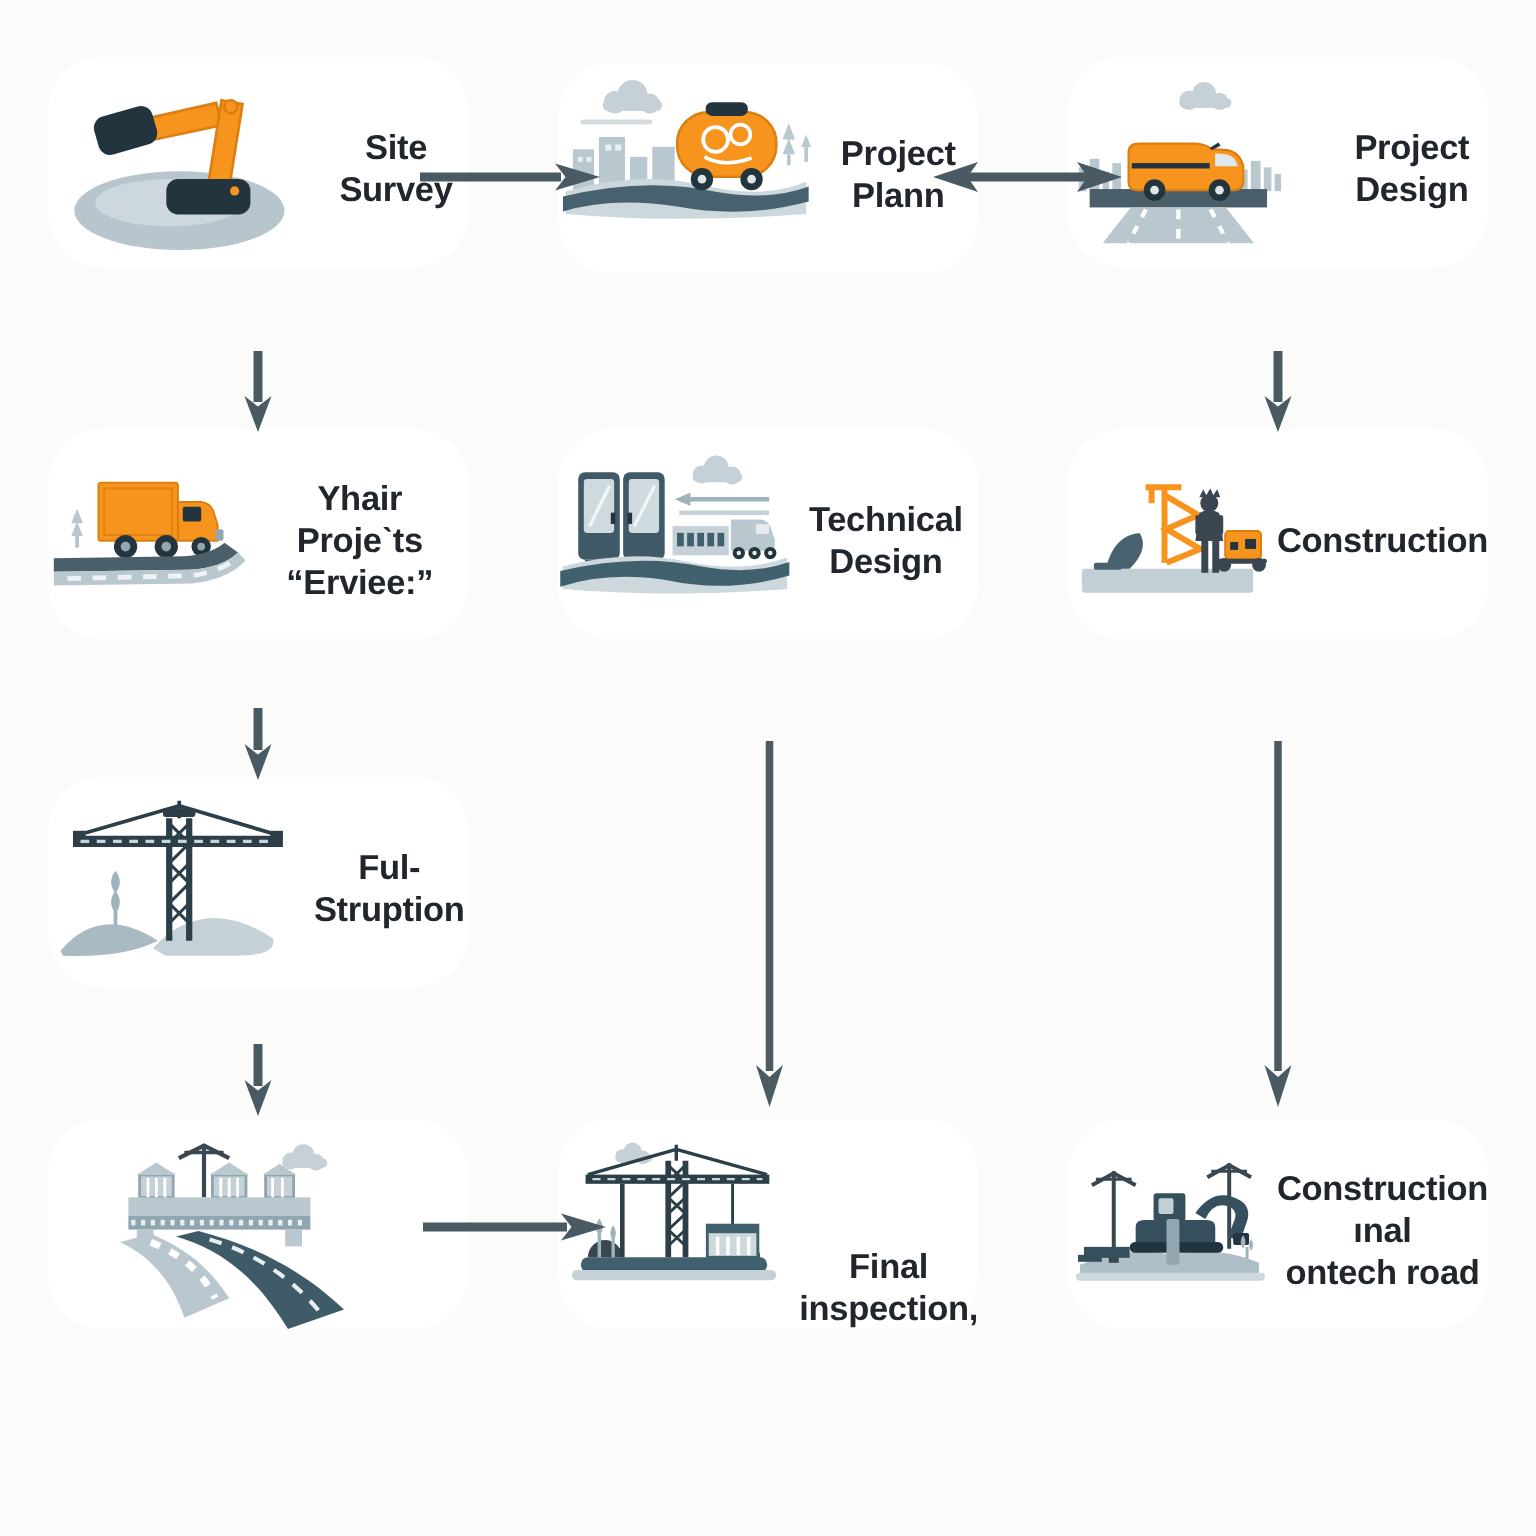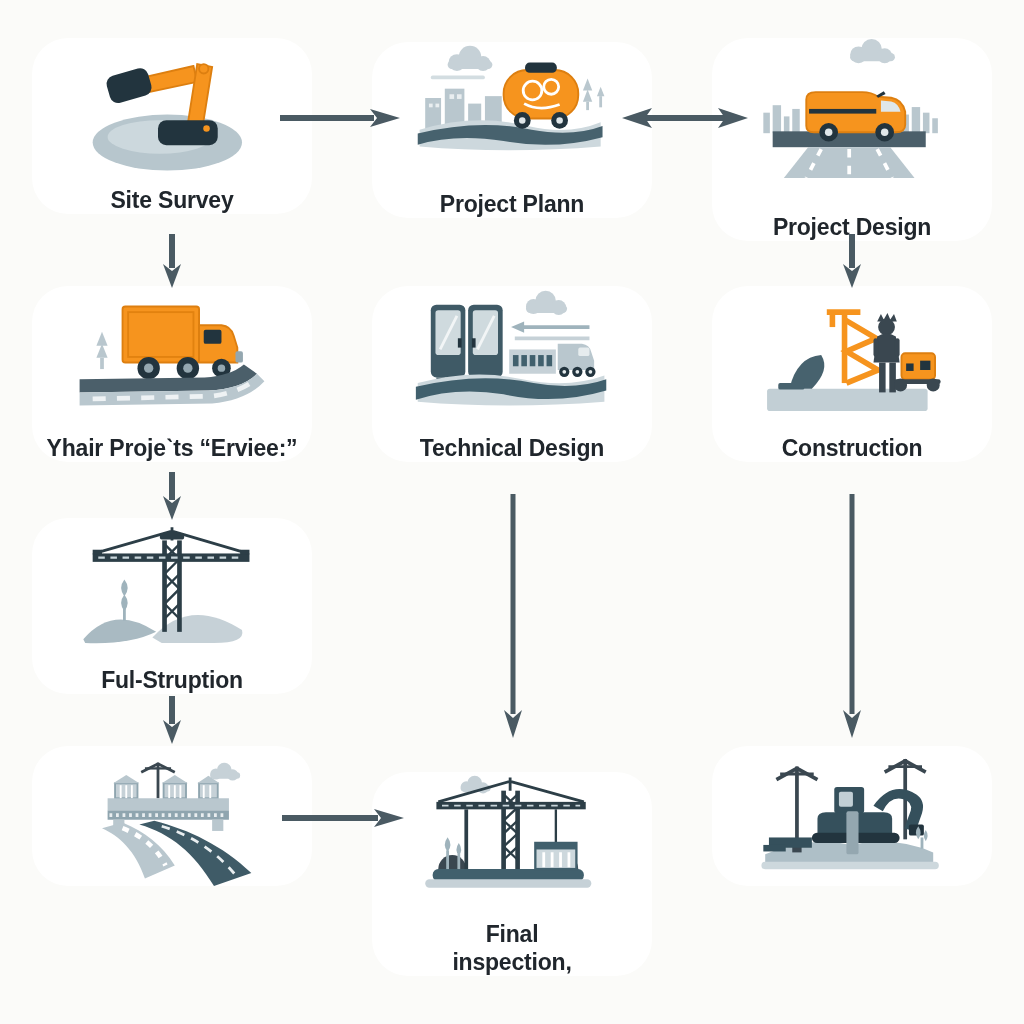--- a/index.html
+++ b/index.html
@@ -2,21 +2,21 @@
 <html><head>
 <meta charset="utf-8">
 <style>
   html,body{margin:0;padding:0;background:#fbfbf9;}
   #canvas{
     position:relative;width:1024px;height:1024px;background:#fbfbf9;
     font-family:"Liberation Sans","DejaVu Sans",sans-serif;overflow:hidden;
   }
   .node{
     position:absolute;width:280px;background:#ffffff;border-radius:36px;
-    display:flex;flex-direction:column;align-items:center;
+    display:flex;flex-direction:row;align-items:center;
   }
   .icon-wrap{width:236px;height:140px;display:flex;align-items:center;justify-content:center;}
   .icon-wrap svg{width:100%;height:100%;}
   .node-label{
     margin-top:8px;font-size:23px;font-weight:bold;color:#20262c;
     text-align:center;line-height:1.22;letter-spacing:-0.2px;white-space:pre-line;
   }
   .arrow{position:absolute;}
   .arrow svg{display:block;width:100%;height:100%;}
   .arrow line{stroke:#4a5a63;}
@@ -307,21 +307,21 @@
         <rect x="42" y="79" width="12" height="12" fill="#b9c7ce"></rect>
         <rect x="148" y="79" width="12" height="12" fill="#b9c7ce"></rect>
         <path d="M52 82 C76 92 94 106 108 128 L76 142 C66 112 48 96 30 88 Z" fill="#b9c7ce"></path>
         <path d="M52 88 C72 96 88 108 98 128" stroke="#ffffff" stroke-width="5" stroke-dasharray="7 8" fill="none"></path>
         <path d="M86 80 C124 90 158 106 190 136 L150 150 C128 114 104 94 70 84 Z" fill="#3f5b67"></path>
         <path d="M94 86 C128 96 156 116 176 142" stroke="#e9eef0" stroke-width="3" stroke-dasharray="9 8" fill="none"></path>
       </svg>
     </div>
   </div>
 
-  <div class="node" style="left:372px;top:772px;">
+  <div class="node" style="left:372px;top:746px;align-items:flex-end;">
     <div class="icon-wrap">
       <svg viewBox="0 0 210 150">
         <g fill="#c6d1d7">
             <circle cx="56" cy="16" r="6"></circle>
             <circle cx="65" cy="12" r="8"></circle>
             <circle cx="74" cy="17" r="6"></circle>
             <rect x="50" y="14" width="32" height="7" rx="3.5"></rect>
           </g>
         <rect x="20" y="104" width="162" height="13" rx="6" fill="#41606d"></rect>
         <rect x="12" y="115" width="178" height="9" rx="4.5" fill="#c6d1d7"></rect>
@@ -384,20 +384,22 @@
         <path d="M68 94 h80 v-16 q0 -7 -9 -7 h-62 q-9 0 -9 7 z" fill="#35505c"></path>
         <rect x="62" y="93" width="94" height="11" rx="5.5" fill="#22343e"></rect>
         <rect x="99" y="70" width="13" height="46" rx="2" fill="#94a7b0"></rect>
         <g fill="#9fb3bc">
             <path d="M176 100 q-5 -7 0 -14 q5 7 0 14z"></path>
             <path d="M184 102 q-4 -6 0 -12 q4 6 0 12z"></path>
             <rect x="178.5" y="98" width="3" height="12"></rect>
           </g>
       </svg>
     </div>
+    <div class="node-label">Construction ınal
+ontech road</div>
   </div>
 
   <div class="arrow" style="left:278px;top:108px;width:122px;height:20px;">
     <svg viewBox="0 0 122 20">
         <line x1="2" y1="10" x2="96" y2="10" stroke-width="6"></line>
         <polygon points="92,1 122,10 92,19 99,10"></polygon>
       </svg>
   </div>
 
   <div class="arrow" style="left:622px;top:104px;width:126px;height:28px;">

